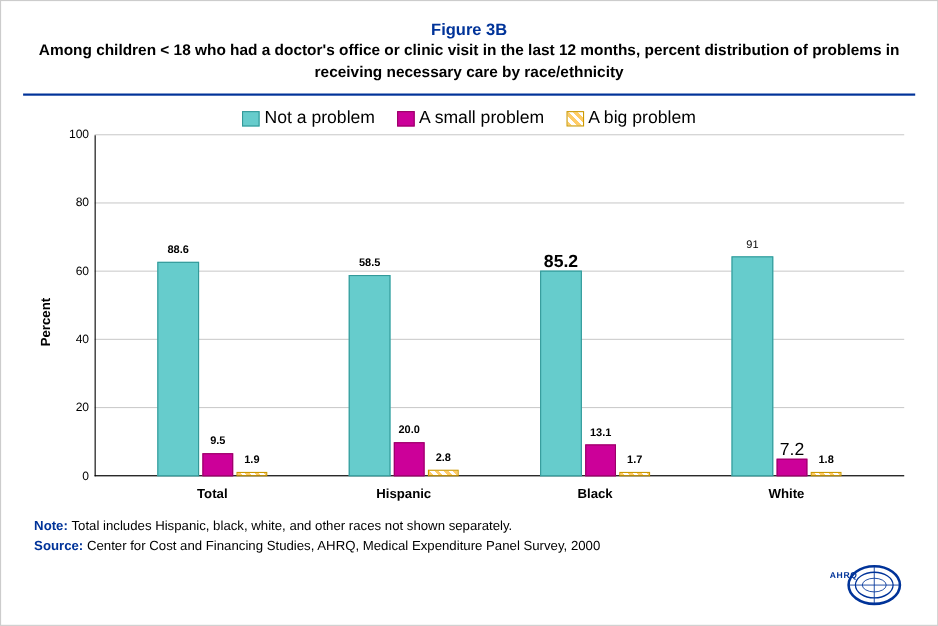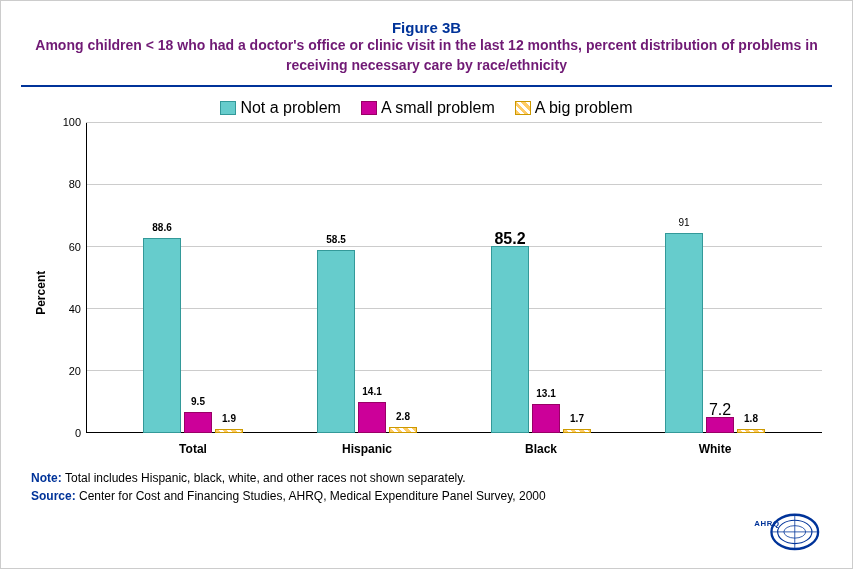--- a/index.html
+++ b/index.html
@@ -24,21 +24,21 @@
       padding: 8px 10px 4px;
     }
     .title-line1 {
       font-size: 15px;
       font-weight: bold;
       color: #003399;
     }
     .title-line2 {
       font-size: 14px;
       font-weight: bold;
-      color: #701a75;
+      color: #000000;
       line-height: 1.4;
     }
     .divider {
       height: 2px;
       background: #003399;
       margin: 6px 0;
     }
     .legend {
       display: flex;
       justify-content: center;
@@ -266,21 +266,21 @@
                 <div class="bar-value" style="position: absolute; top: -16px; font-size: 10px; font-weight: bold; white-space: nowrap; left: 50%; transform: translateX(-50%);">1.9</div>
                 <div class="bar-rect" style="height: 4.18px; width: 28px; background: repeating-linear-gradient(45deg, rgb(255, 204, 102) 0px, rgb(255, 204, 102) 3px, rgb(255, 255, 255) 3px, rgb(255, 255, 255) 6px); border: 1px solid rgb(204, 153, 0);"></div>
               </div>
             </div>
             <div class="bar-group">
               <div class="bar" style="position: relative;">
                 <div class="bar-value" style="position: absolute; top: -16px; font-size: 10px; font-weight: bold; white-space: nowrap; left: 50%; transform: translateX(-50%);">58.5</div>
                 <div class="bar-rect" style="height: 183.04px; width: 38px; background: rgb(102, 204, 204); border: 1px solid rgb(51, 153, 153);"></div>
               </div>
               <div class="bar" style="position: relative;">
-                <div class="bar-value" style="position: absolute; top: -16px; font-size: 10px; font-weight: bold; white-space: nowrap; left: 50%; transform: translateX(-50%);">14.1</div>
+                <div class="bar-value" style="position: absolute; top: -16px; font-size: 10px; font-weight: bold; white-space: nowrap; left: 50%; transform: translateX(-50%);">20.0</div>
                 <div class="bar-rect" style="height: 31.02px; width: 28px; background: rgb(204, 0, 153); border: 1px solid rgb(153, 0, 102);"></div>
               </div>
               <div class="bar" style="position: relative;">
                 <div class="bar-value" style="position: absolute; top: -16px; font-size: 10px; font-weight: bold; white-space: nowrap; left: 50%; transform: translateX(-50%);">2.8</div>
                 <div class="bar-rect" style="height: 6.16px; width: 28px; background: repeating-linear-gradient(45deg, rgb(255, 204, 102) 0px, rgb(255, 204, 102) 3px, rgb(255, 255, 255) 3px, rgb(255, 255, 255) 6px); border: 1px solid rgb(204, 153, 0);"></div>
               </div>
             </div>
             <div class="bar-group">
               <div class="bar" style="position: relative;">
                 <div class="bar-value" style="position: absolute; top: -16px; font-size: 16px; font-weight: bold; white-space: nowrap; left: 50%; transform: translateX(-50%);">85.2</div>

